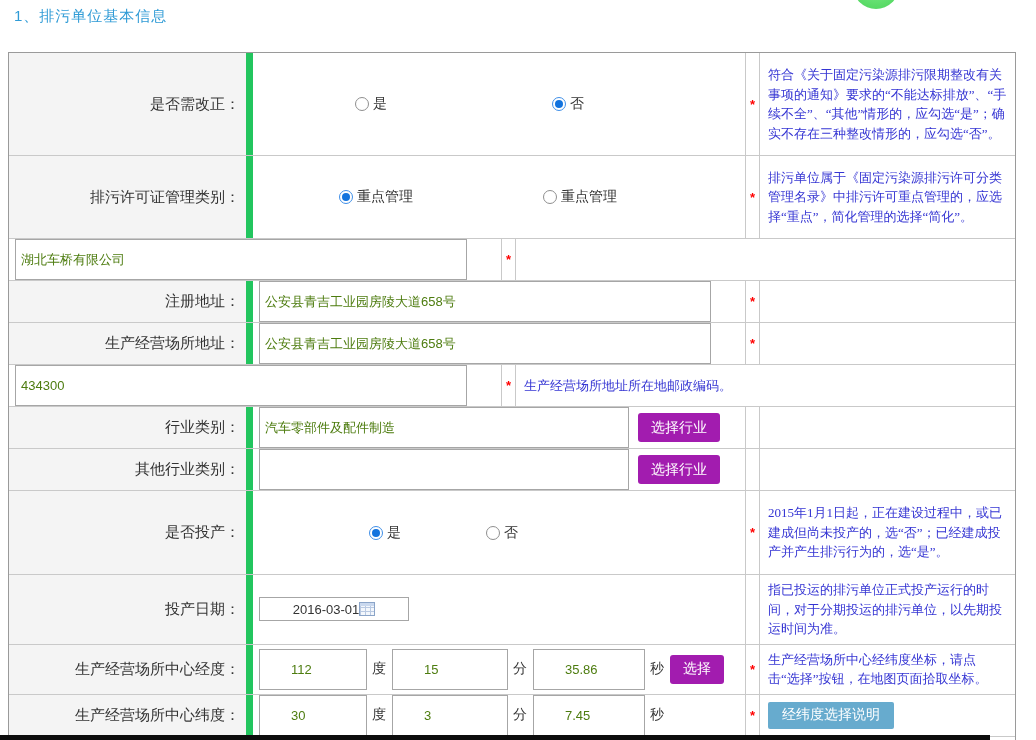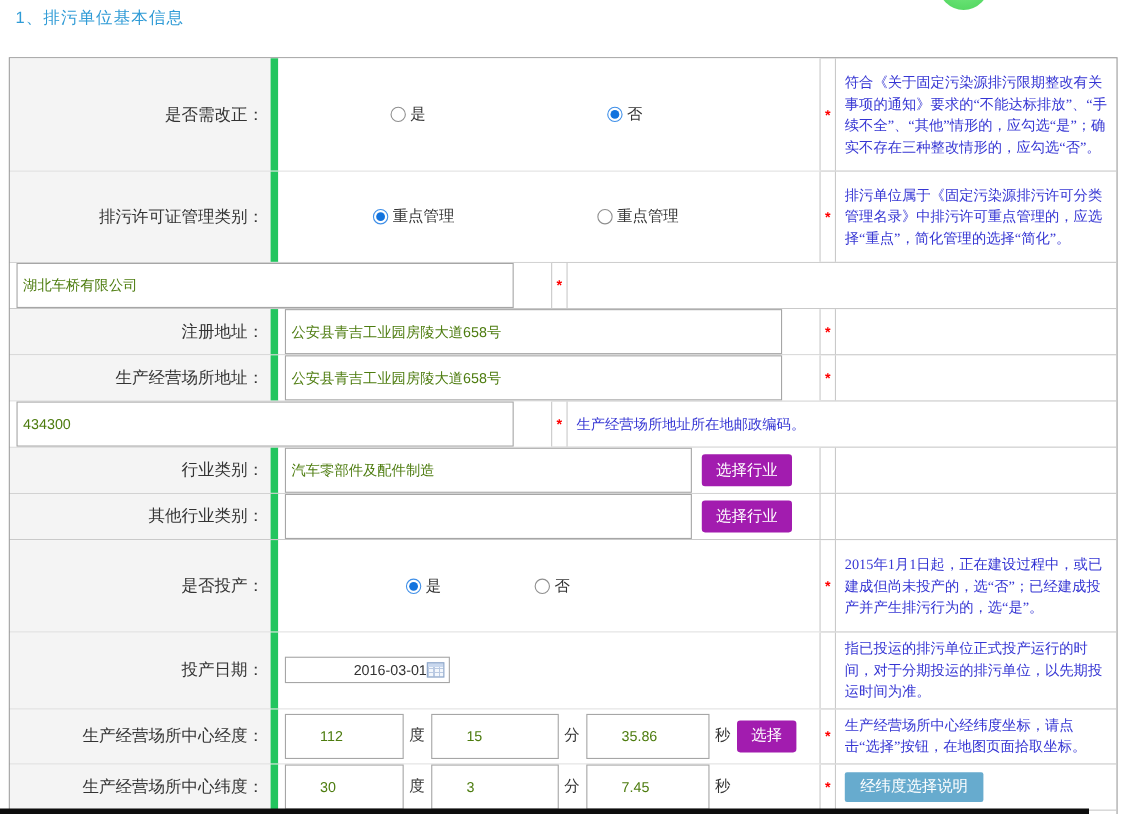--- a/index.html
+++ b/index.html
@@ -35,21 +35,21 @@
   .radio.checked { border-color:#3f8fe8; }
   .radio.checked::after { content:""; position:absolute; left:2px; top:2px; width:8px; height:8px; border-radius:50%; background:#1273de; }
   .radio-label { margin-left:4px; font-size:14px; color:#333; }
 
   .btn-blue { background:#a21caf; color:#fff; border:none; border-radius:3px; height:29px; padding:0 13px;
     font-size:14px; cursor:pointer; font-family:inherit; }
   .btn-note { background:#67abce; color:#fff; border:none; border-radius:2px; height:27px; padding:0 14px;
     font-size:14px; cursor:pointer; font-family:inherit; }
 
   .date-box { width:150px; height:24px; border:1px solid #a6a6a6; display:flex; align-items:center;
-    justify-content:flex-end; padding:0 4px; }
+    justify-content:center; padding:0 4px; }
   .date-text { font-size:13px; color:#333; }
   .cal-icon { width:16px; height:14px; border:1px solid #8aa4c8; background:
     linear-gradient(#c9d8ee 0 3px, transparent 3px),
     repeating-linear-gradient(90deg, #b9c9e2 0 1px, transparent 1px 5px),
     repeating-linear-gradient(#b9c9e2 0 1px, transparent 1px 4px);
     background-color:#f3f7fc; }
 
   .dms-unit { font-size:14px; color:#333; margin:0 6px 0 5px; }
 
   .bottom-bar { position:absolute; left:0; top:735px; width:990px; height:5px; background:#0d0d0d; }

